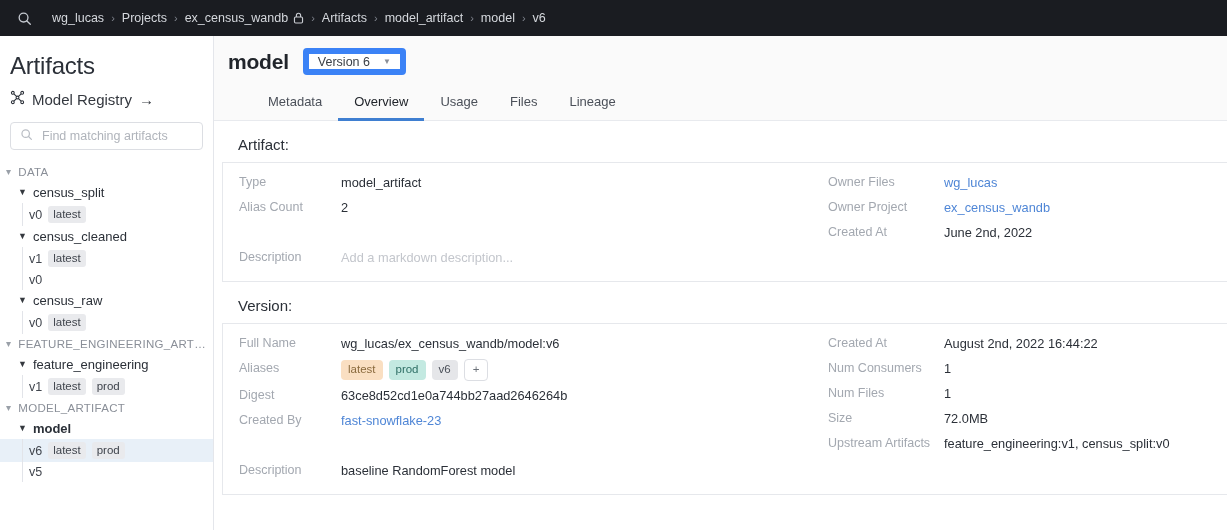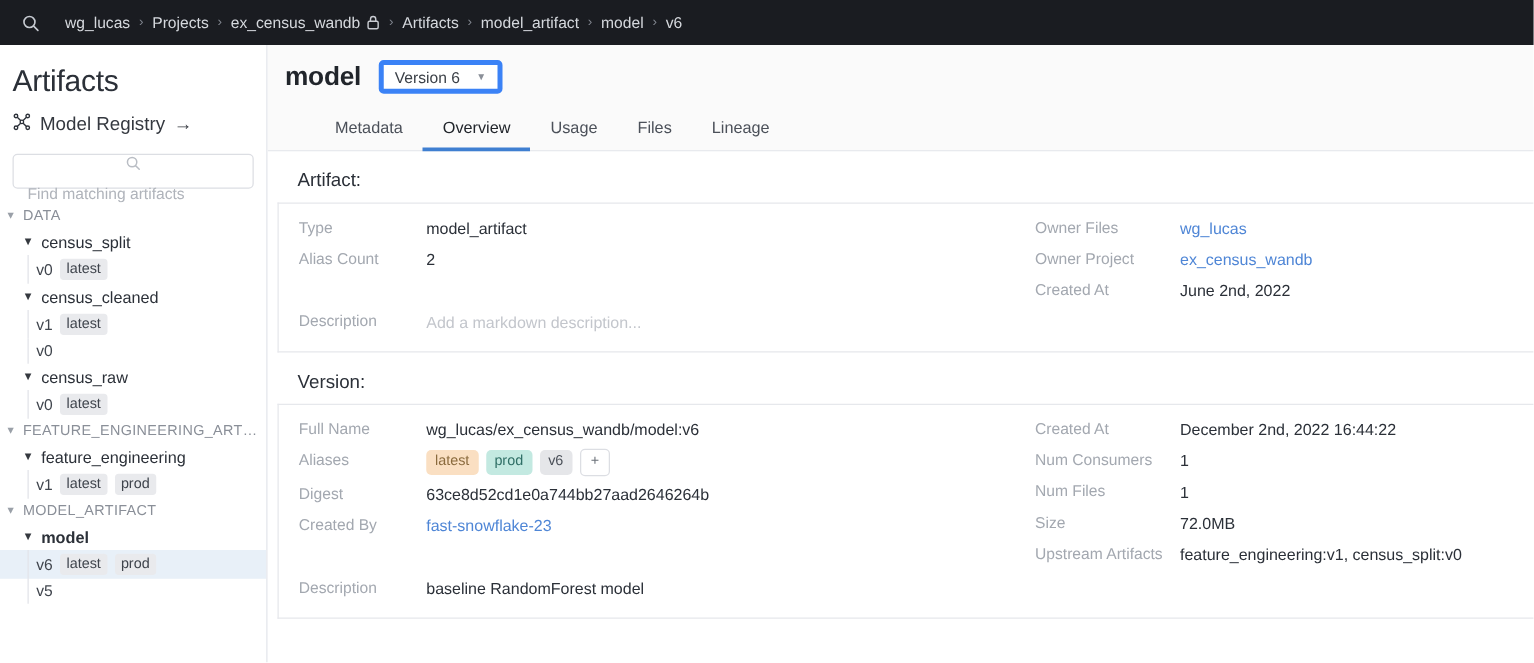--- a/index.html
+++ b/index.html
@@ -81,21 +81,20 @@
   .sb-search {
     margin: 8px 10px 0 10px;
     height: 28px;
     border: 1px solid #dcdee3;
     border-radius: 4px;
     display: flex; align-items: center;
     gap: 7px;
     padding: 0 9px;
     background: #fff;
     cursor: text;
-    flex-direction: column;
   }
   .sb-search input {
     border: 0; outline: 0; background: transparent;
     font-family: inherit; font-size: 12.5px;
     color: #4b5059; width: 100%;
   }
   .sb-search input::placeholder { color: #b0b4bb; }
 
   .tree { margin-top: 12px; }
   .tree-group {
@@ -146,21 +145,21 @@
   
   .main { flex: 1 1 auto; min-width: 0; overflow: hidden; background: #fff; }
   .main-head {
     background: #fafafa;
     border-bottom: 1px solid #e8eaee;
     padding: 12px 0 0 14px;
   }
   .head-row { display: flex; align-items: center; gap: 14px; padding-bottom: 11px; }
   .art-name { font-size: 21px; font-weight: bold; color: #21252b; letter-spacing: -0.2px; }
   .ver-select {
-    border: 4px solid #3b82f6;
+    border: 6px solid #3b82f6;
     background: #fff;
     border-radius: 4px;
     height: 27px;
     display: inline-flex; align-items: center; gap: 13px;
     padding: 0 9px;
     font-size: 12.5px;
     color: #3b4047;
     cursor: pointer;
   }
   .ver-select .cd { font-size: 8px; color: #8a8f98; }
@@ -438,21 +437,21 @@
           </div>
           <div class="spacer"></div>
           <div class="row">
             <div class="lbl">Description</div>
             <div class="val">baseline RandomForest model</div>
           </div>
         </div>
         <div class="col col-right">
           <div class="row">
             <div class="lbl wide">Created At</div>
-            <div class="val">December 2nd, 2022 16:44:22</div>
+            <div class="val">August 2nd, 2022 16:44:22</div>
           </div>
           <div class="row">
             <div class="lbl wide">Num Consumers</div>
             <div class="val">1</div>
           </div>
           <div class="row">
             <div class="lbl wide">Num Files</div>
             <div class="val">1</div>
           </div>
           <div class="row">

